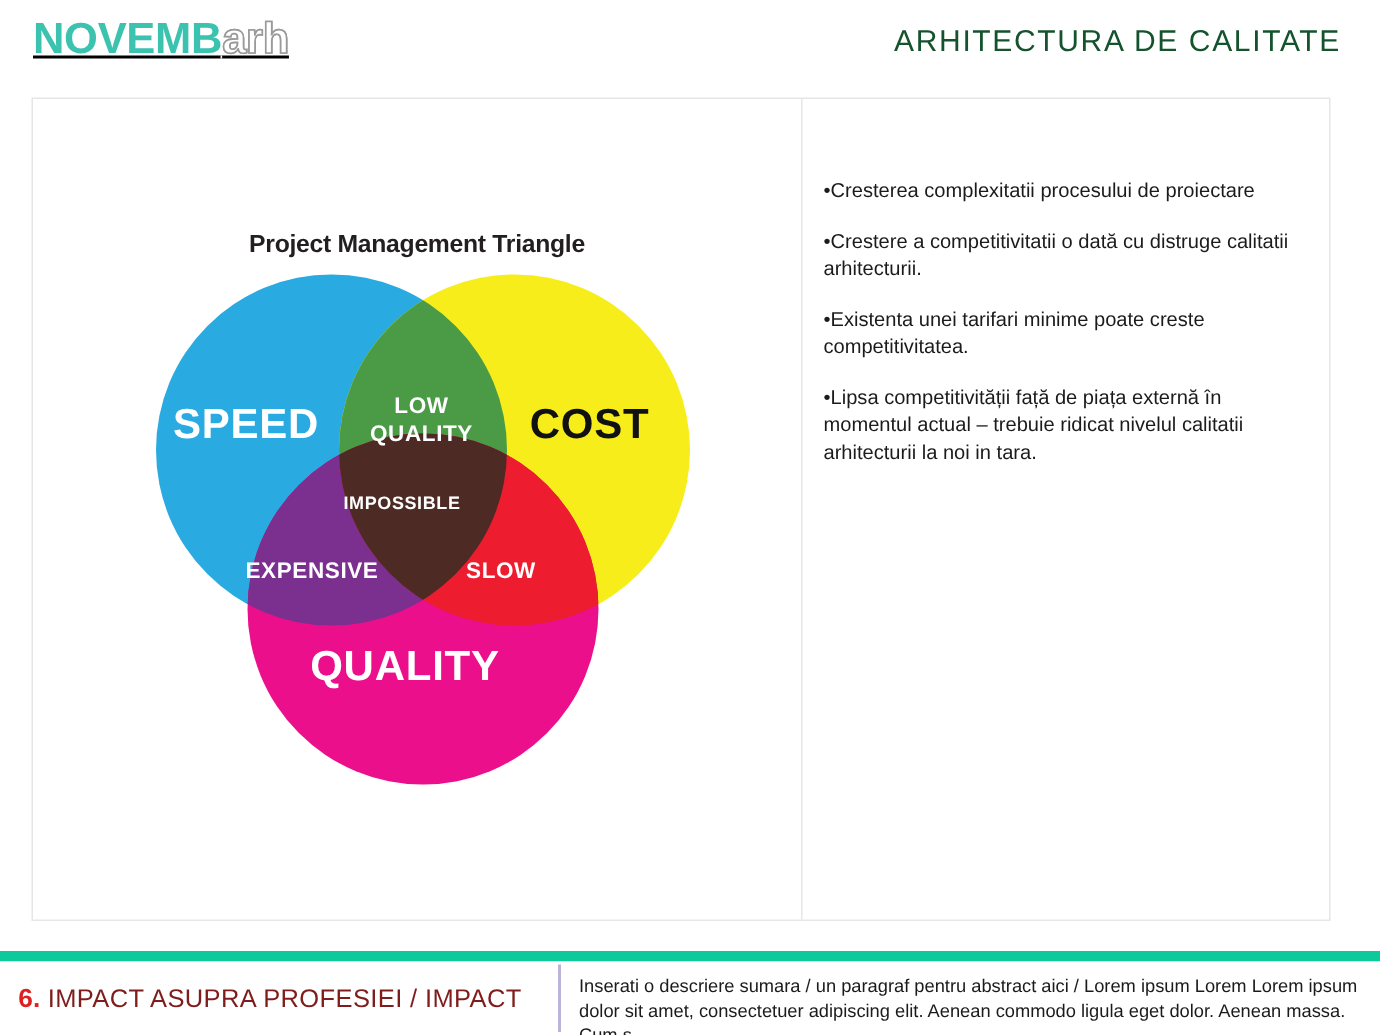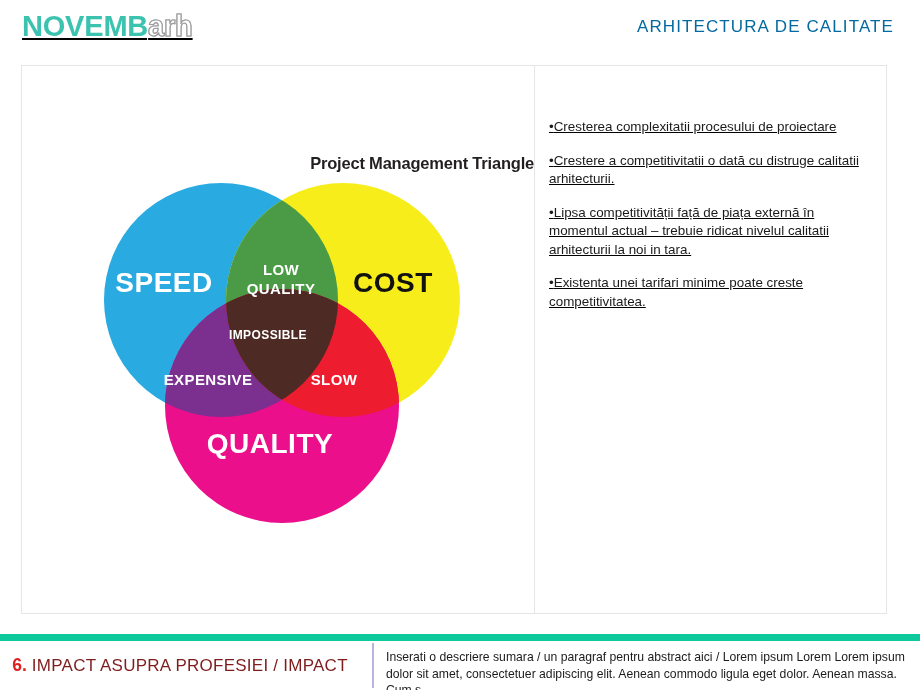--- a/index.html
+++ b/index.html
@@ -49,23 +49,23 @@
     text-shadow:
        1px 0 0 #ffffff, -1px 0 0 #ffffff,
        0 1px 0 #ffffff, 0 -1px 0 #ffffff;
     font-weight: bold;
   }
 
   .header-title {
     position: absolute;
     right: 26px;
     top: 17px;
-    font-size: 17px;
+    font-size: 20px;
     letter-spacing: 1.1px;
-    color: #0369a1;
+    color: #14532d;
     white-space: nowrap;
   }
 
   
   .content-card {
     position: absolute;
     left: 21px;
     top: 65px;
     width: 866px;
     height: 549px;
@@ -80,29 +80,28 @@
     height: 100%;
     border-right: 1px solid #e6e6e6;
     flex: 0 0 513px;
   }
 
   .card-right {
     position: relative;
     flex: 1 1 auto;
     height: 100%;
     padding: 52px 18px 10px 14px;
-    text-decoration: underline;
   }
 
   
   .venn-title {
     position: absolute;
     left: 0; right: 0;
     top: 88px;
-    text-align: right;
+    text-align: center;
     font-size: 16.5px;
     font-weight: bold;
     color: #231f20;
     letter-spacing: -0.2px;
   }
 
   .venn-wrap {
     position: absolute;
     left: 50%;
     top: 104px;
@@ -257,22 +256,22 @@
           <text class="venn-label vl-mid vl-white" x="246" y="215">SLOW</text>
           <text class="venn-label vl-small vl-white" x="180" y="169">IMPOSSIBLE</text>
         </svg>
       </div>
     </div>
 
     <div class="card-right">
       <ul class="bullets">
         <li><span class="bullet-dot">•</span><span>Cresterea complexitatii procesului de proiectare</span></li>
         <li><span class="bullet-dot">•</span><span>Crestere a competitivitatii o dată cu distruge calitatii arhitecturii.</span></li>
+        <li><span class="bullet-dot">•</span><span>Existenta unei tarifari minime poate creste competitivitatea.</span></li>
         <li><span class="bullet-dot">•</span><span>Lipsa competitivității față de piața externă în momentul actual – trebuie ridicat nivelul calitatii arhitecturii la noi in tara.</span></li>
-        <li><span class="bullet-dot">•</span><span>Existenta unei tarifari minime poate creste competitivitatea.</span></li>
       </ul>
     </div>
 
   </div>
 
   <div class="footer-rule"></div>
   <div class="footer">
     <div class="footer-left">
       <span class="num">6.</span>
       <span class="txt">IMPACT ASUPRA PROFESIEI / IMPACT</span>

